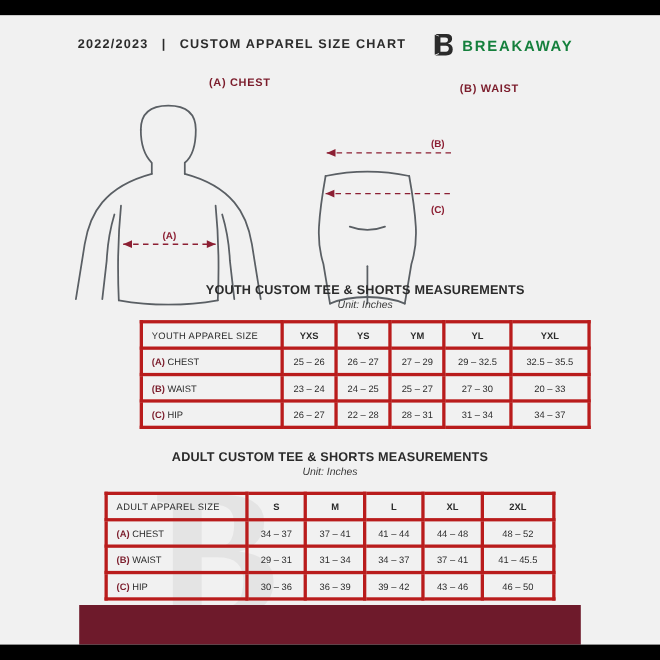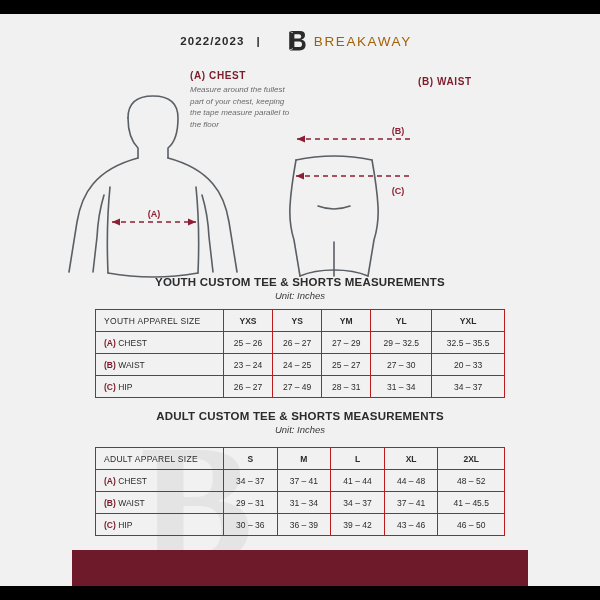--- a/index.html
+++ b/index.html
@@ -87,22 +87,22 @@
     align-items: center;
     gap: 7px;
     margin-left: 14px;
   }
   .brand-mark {
     width: 20px;
     height: 22px;
   }
   .brand-name {
     font-size: 13.5px;
-    font-weight: normal;
-    color: #a16207;
+    font-weight: bold;
+    color: #15803d;
     letter-spacing: 1.6px;
   }
   
   .diagram {
     position: absolute;
     top: 42px;
     left: 0;
     width: 600px;
     height: 222px;
   }
@@ -148,21 +148,21 @@
     position: absolute;
     left: 95px;
     width: 410px;
   }
   table {
     border-collapse: collapse;
     width: 410px;
     background: transparent;
   }
   th, td {
-    border: 1px solid #b91c1c;
+    border: 3px solid #b91c1c;
     height: 21px;
     font-size: 8.5px;
     color: #2b2b2b;
     text-align: center;
     padding: 0;
   }
   th.rowhdr, td.rowhdr {
     text-align: left;
     padding-left: 8px;
     font-weight: normal;
@@ -197,20 +197,21 @@
 
   <div class="topbar"></div>
 
   <div class="sheet">
 
     <div class="watermark">B</div>
 
     <div class="header">
       <span class="hdr-text">2022/2023</span>
       <span class="hdr-sep">|</span>
+      <span class="hdr-text">CUSTOM APPAREL SIZE CHART</span>
       <span class="brand">
         <span class="brand-mark">
           <svg width="20" height="22" viewBox="0 0 20 22">
             <path d="M3 1 L13 1 Q18 1 18 5.2 Q18 8.4 14.2 9.6 Q18.6 10.4 18.6 15 Q18.6 20.4 12.4 20.4 L3 20.4 Z" fill="#2b2b2b"></path>
             <path d="M7.4 4.2 L11.8 4.2 Q14.2 4.2 14.2 6.4 Q14.2 8.6 11.8 8.6 L7.4 8.6 Z" fill="#f1f1f1"></path>
             <path d="M7.4 11.6 L12.4 11.6 Q15 11.6 15 14.2 Q15 17 12.4 17 L7.4 17 Z" fill="#f1f1f1"></path>
             <path d="M0 0 L6 2.4 L6 19 L0 21.6 Z" fill="#f1f1f1"></path>
             <path d="M2.2 1.6 L6.2 3.2 L6.2 18.2 L2.2 19.8 Z" fill="#2b2b2b"></path>
           </svg>
         </span>
@@ -259,30 +260,29 @@
 
         <g stroke="#8c1f33" stroke-width="1.3" stroke-dasharray="5,4">
           <line x1="296" y1="120" x2="412" y2="120"></line>
         </g>
         <polygon points="296,120 304,116.5 304,123.5" fill="#8c1f33"></polygon>
         <text x="398" y="138" font-family="Liberation Sans, sans-serif" font-size="9" font-weight="bold" fill="#8c1f33" text-anchor="middle">(C)</text>
       </svg>
 
       <div class="callout" id="callout-chest">
         <div class="title">(A) CHEST</div>
-        <div class="body">Measure around the fullest part of your chest, keeping the tape measure parallel to the floor</div>
       </div>
 
       <div class="callout" id="callout-waist">
         <div class="title">(B) WAIST</div>
       </div>
 
     </div>
 
-    <div class="tbl-wrap" style="top:262px;">
+    <div class="tbl-wrap" style="top:244px;margin-left:32px;">
       <div class="section-title">YOUTH CUSTOM TEE &amp; SHORTS MEASUREMENTS</div>
       <div class="section-sub">Unit: Inches</div>
       <table style="margin-top:8px;">
         <colgroup>
             <col class="first">
             <col>
             <col>
             <col>
             <col>
             <col>
@@ -310,21 +310,21 @@
             <td class="rowhdr"><span class="tag">(B)</span> <span>WAIST</span></td>
             <td>23 – 24</td>
             <td>24 – 25</td>
             <td>25 – 27</td>
             <td>27 – 30</td>
             <td>20 – 33</td>
           </tr>
           <tr>
             <td class="rowhdr"><span class="tag">(C)</span> <span>HIP</span></td>
             <td>26 – 27</td>
-            <td>27 – 49</td>
+            <td>22 – 28</td>
             <td>28 – 31</td>
             <td>31 – 34</td>
             <td>34 – 37</td>
           </tr>
         </tbody>
       </table>
     </div>
 
     <div class="tbl-wrap" style="top:396px;">
       <div class="section-title">ADULT CUSTOM TEE &amp; SHORTS MEASUREMENTS</div>

